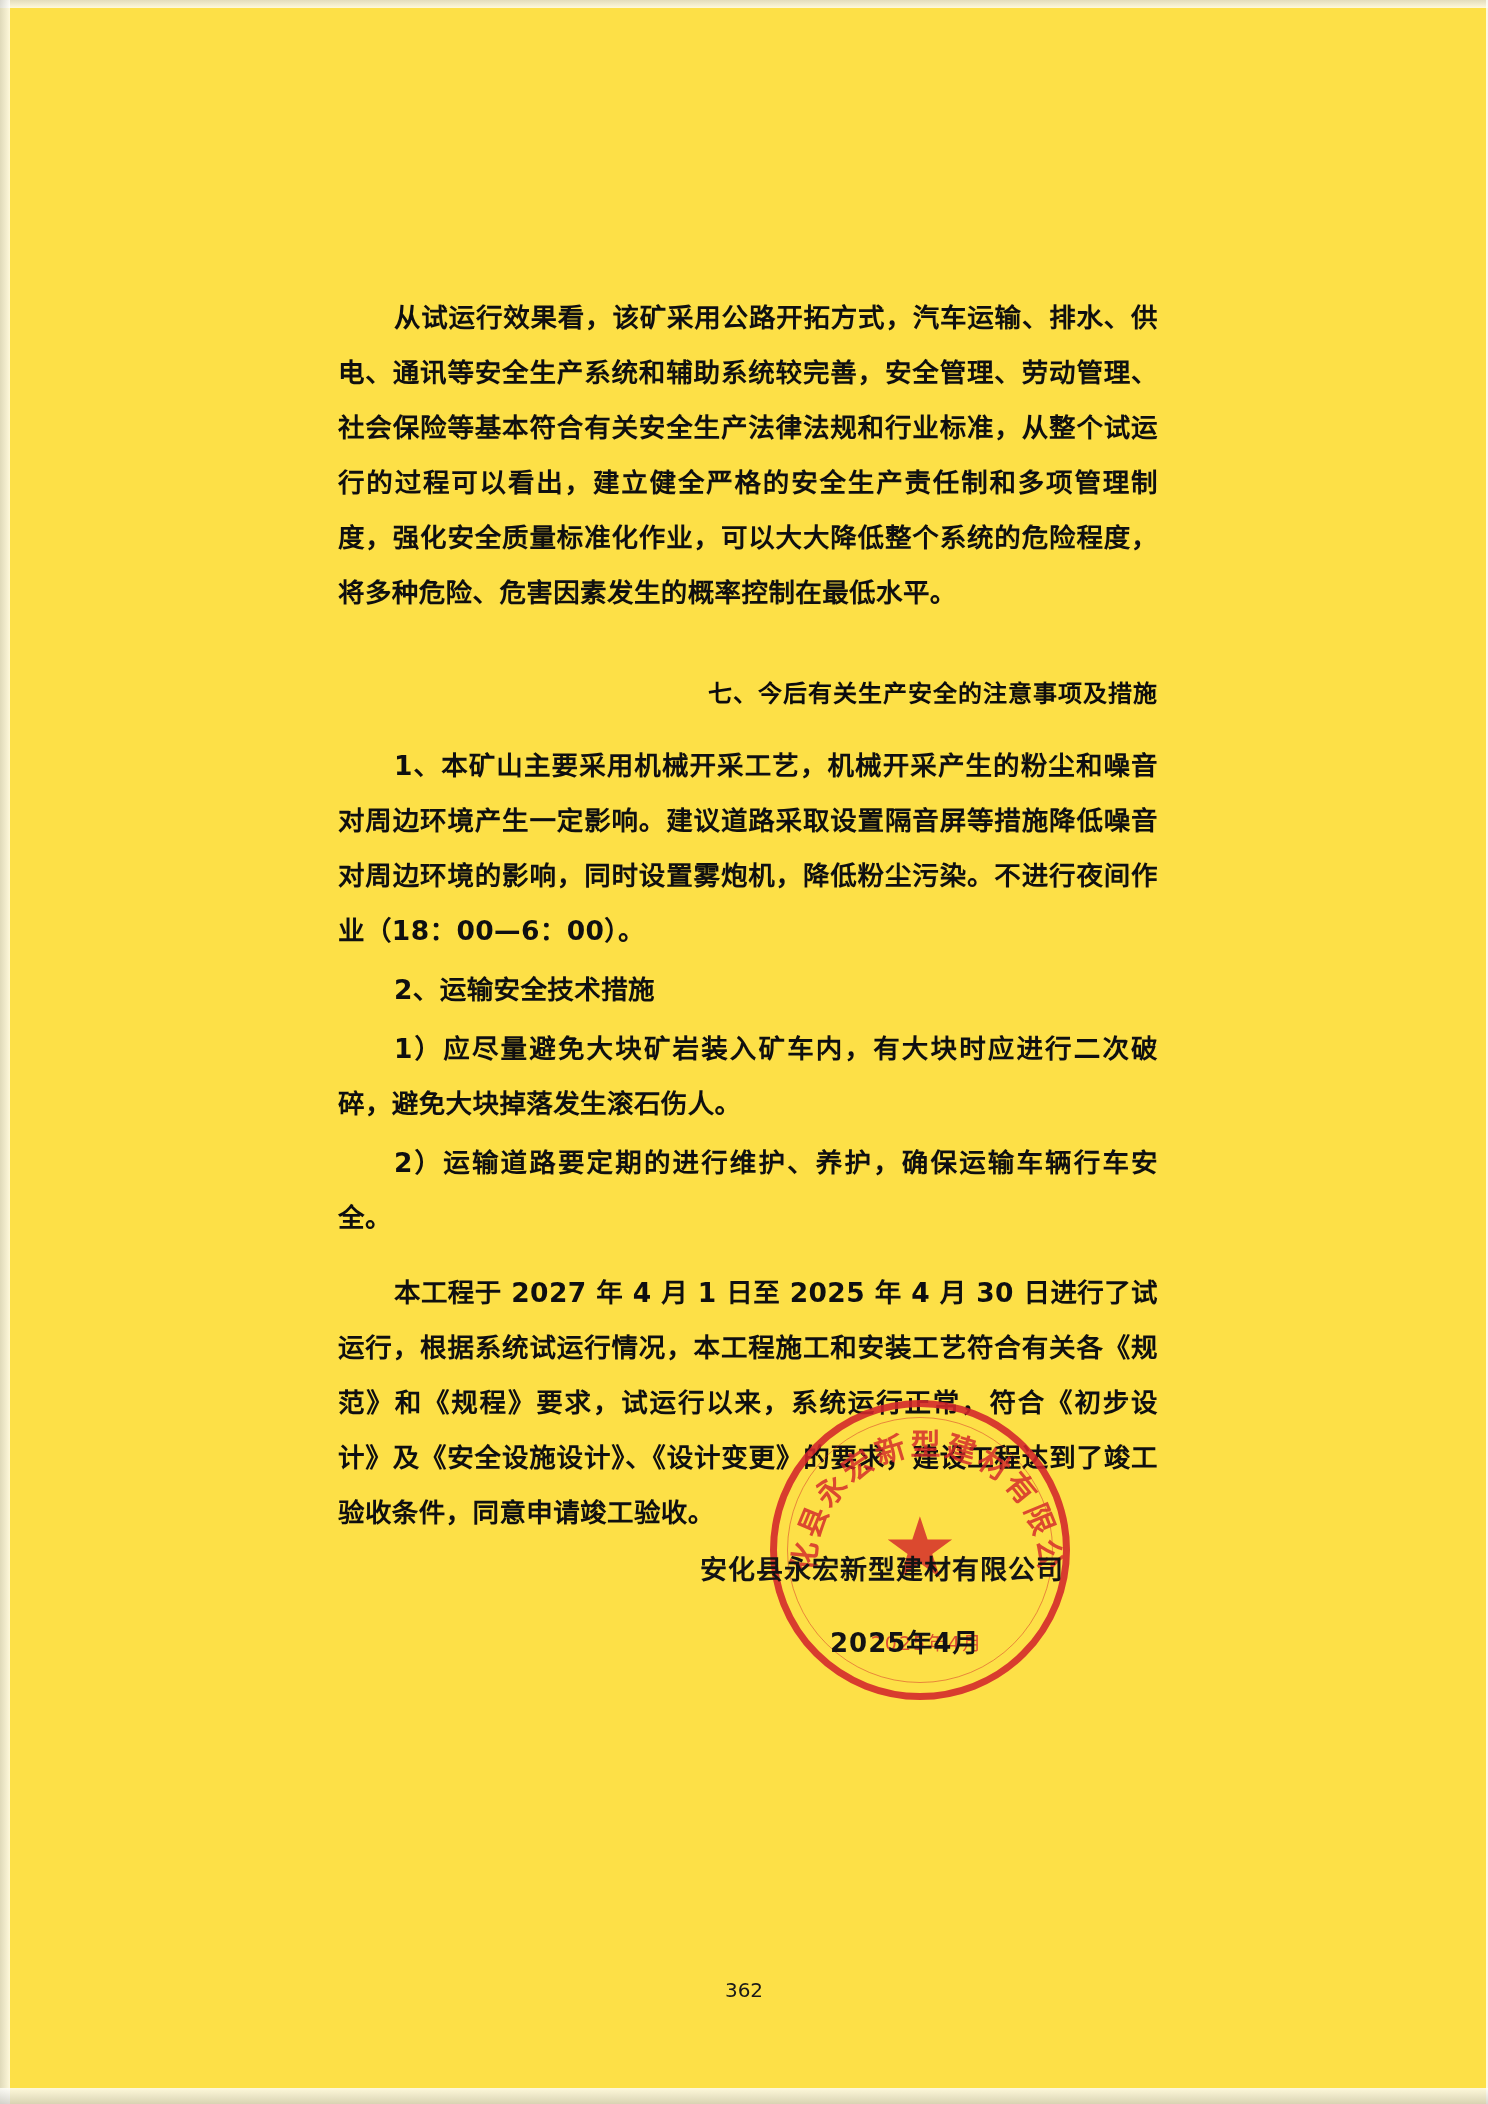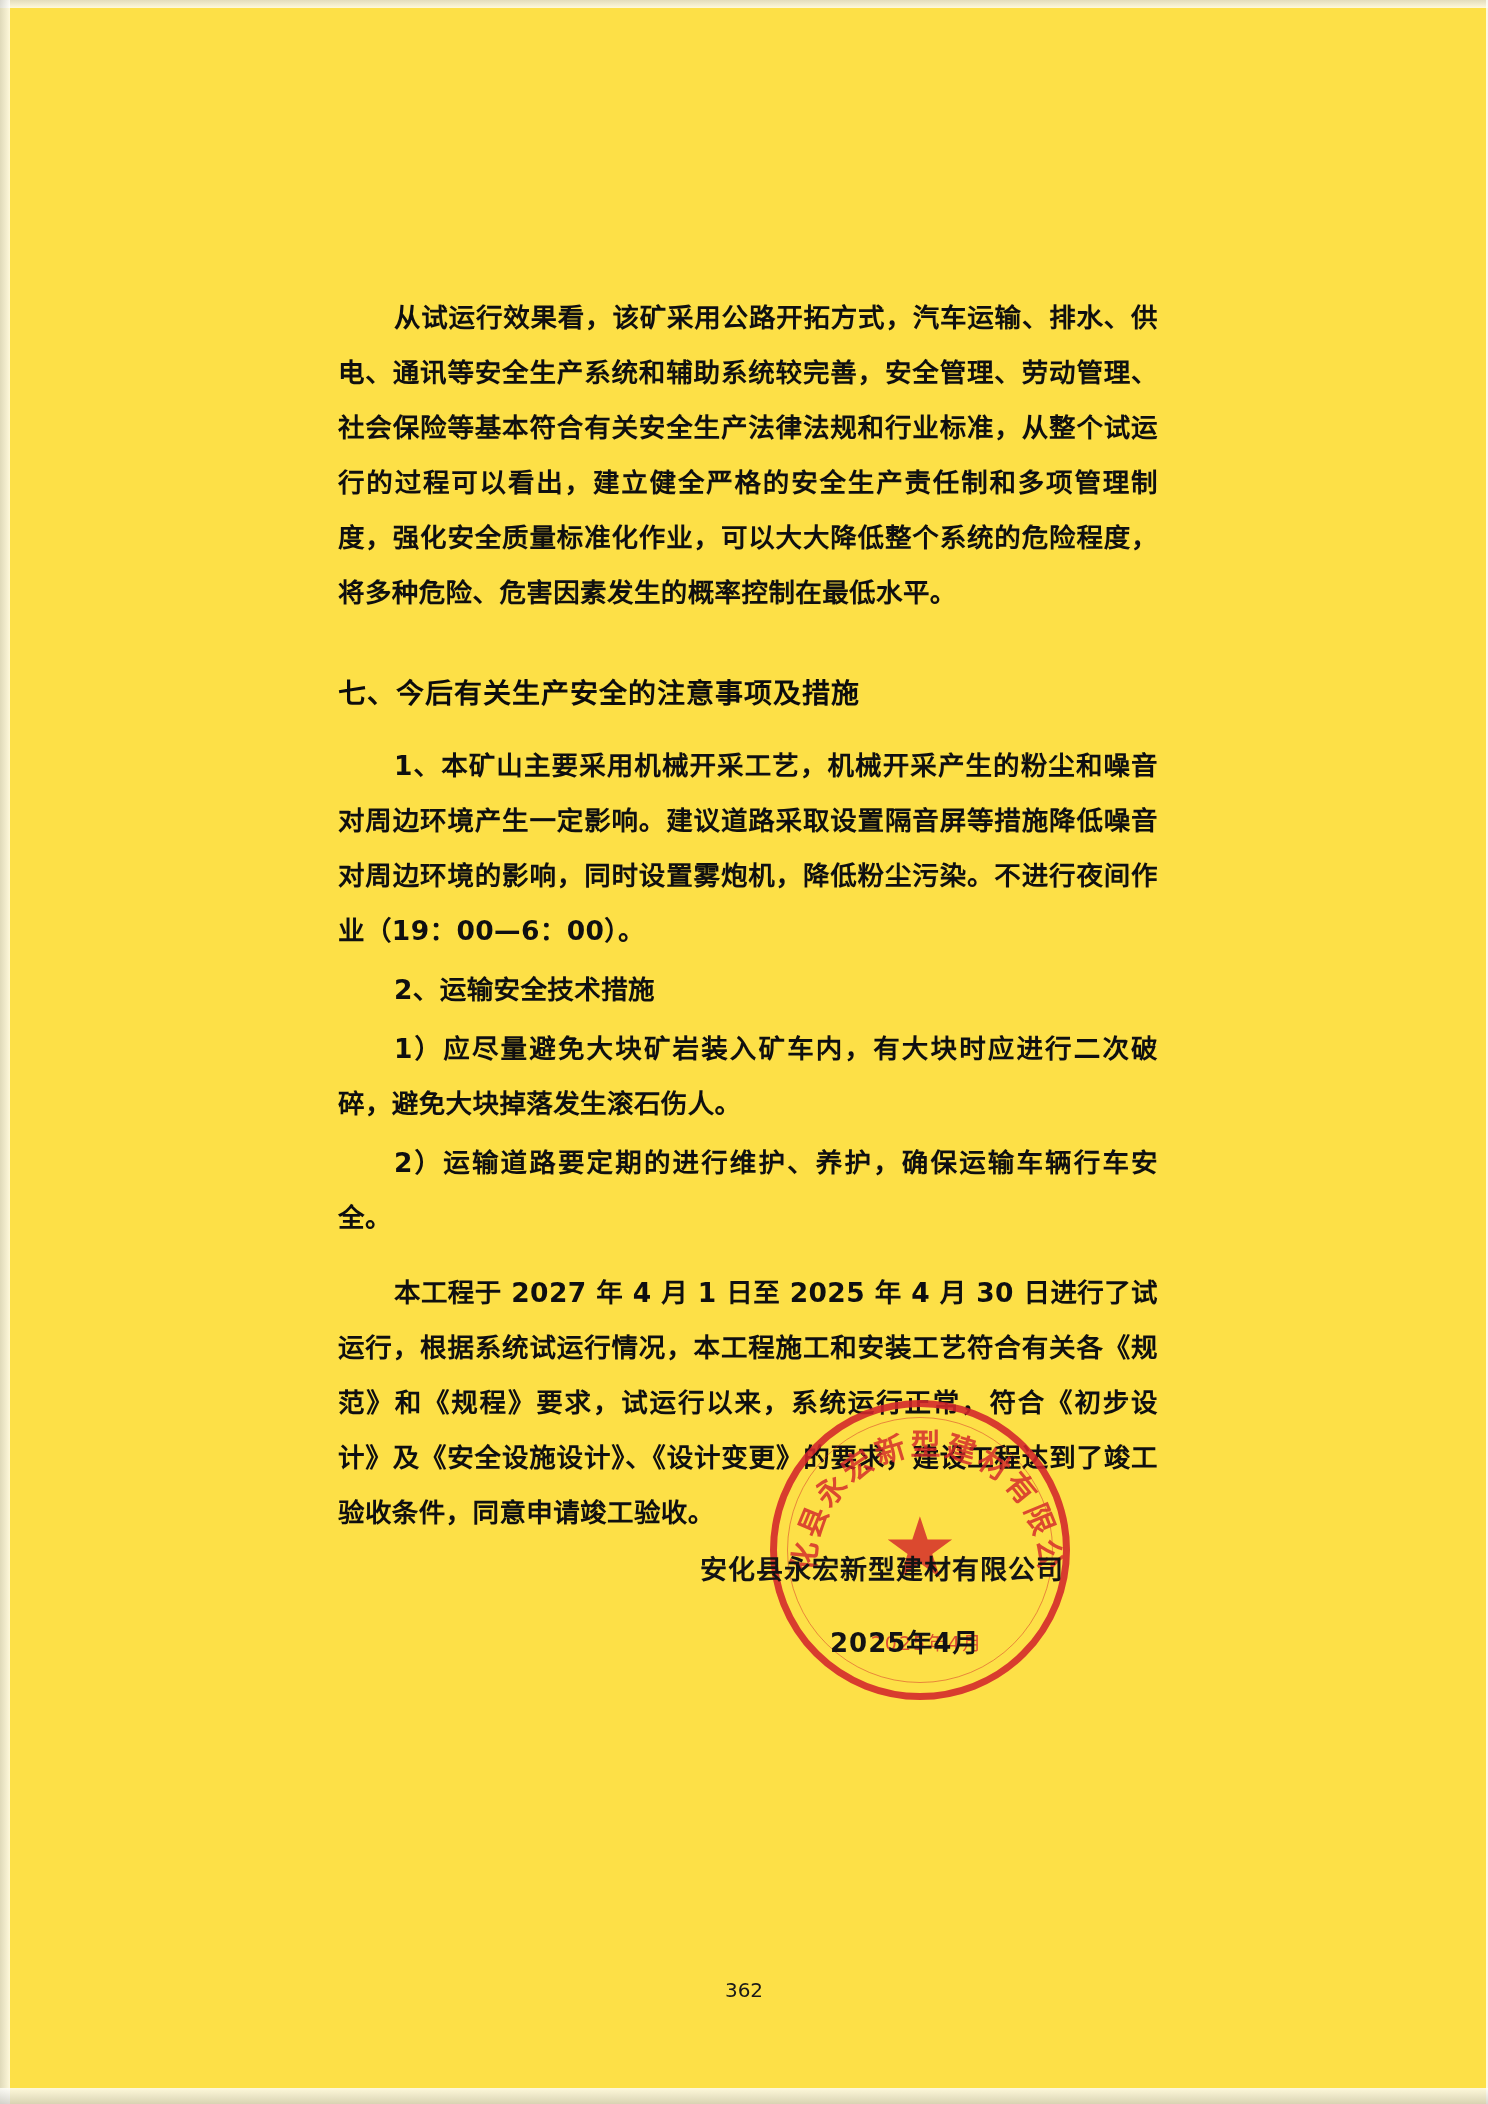--- a/index.html
+++ b/index.html
@@ -66,25 +66,26 @@
     text-justify: inter-ideograph;
     letter-spacing: 0.4px;
     font-weight: 600;
   }
   p.indent {
     text-indent: 56px;
   }
   h2.heading {
     margin: 28px 0 16px 0;
     font-family: "DejaVu Sans", "Liberation Sans", sans-serif;
-    font-size: 28px;
+    font-size: 24px;
     line-height: 56px;
     font-weight: 700;
     color: #0c0c0d;
     letter-spacing: 1px;
+    text-align: right;
   }
   .block-gap-1 { height: 14px; }
   .block-gap-2 { height: 16px; }
 
   
   .stamp-area {
     position: absolute;
     left: 700px;
     top: 1400px;
     width: 480px;
@@ -190,21 +191,21 @@
   <div class="scan-edge-bottom"></div>
 
   <div class="content">
 
     <p class="para indent">从试运行效果看，该矿采用公路开拓方式，汽车运输、排水、供电、通讯等安全生产系统和辅助系统较完善，安全管理、劳动管理、社会保险等基本符合有关安全生产法律法规和行业标准，从整个试运行的过程可以看出，建立健全严格的安全生产责任制和多项管理制度，强化安全质量标准化作业，可以大大降低整个系统的危险程度，将多种危险、危害因素发生的概率控制在最低水平。</p>
 
     <div class="block-gap-1"></div>
 
     <h2 class="heading">七、今后有关生产安全的注意事项及措施</h2>
 
-    <p class="para indent">1、本矿山主要采用机械开采工艺，机械开采产生的粉尘和噪音对周边环境产生一定影响。建议道路采取设置隔音屏等措施降低噪音对周边环境的影响，同时设置雾炮机，降低粉尘污染。不进行夜间作业（19：00—6：00）。</p>
+    <p class="para indent">1、本矿山主要采用机械开采工艺，机械开采产生的粉尘和噪音对周边环境产生一定影响。建议道路采取设置隔音屏等措施降低噪音对周边环境的影响，同时设置雾炮机，降低粉尘污染。不进行夜间作业（18：00—6：00）。</p>
     <p class="para indent">2、运输安全技术措施</p>
     <p class="para indent">1）应尽量避免大块矿岩装入矿车内，有大块时应进行二次破碎，避免大块掉落发生滚石伤人。</p>
     <p class="para indent">2）运输道路要定期的进行维护、养护，确保运输车辆行车安全。</p>
 
     <div class="block-gap-2"></div>
 
 
     <p class="para indent">本工程于 2027 年 4 月 1 日至 2025 年 4 月 30 日进行了试运行，根据系统试运行情况，本工程施工和安装工艺符合有关各《规范》和《规程》要求，试运行以来，系统运行正常，符合《初步设计》及《安全设施设计》、《设计变更》的要求，建设工程达到了竣工验收条件，同意申请竣工验收。</p>
 
   </div>

